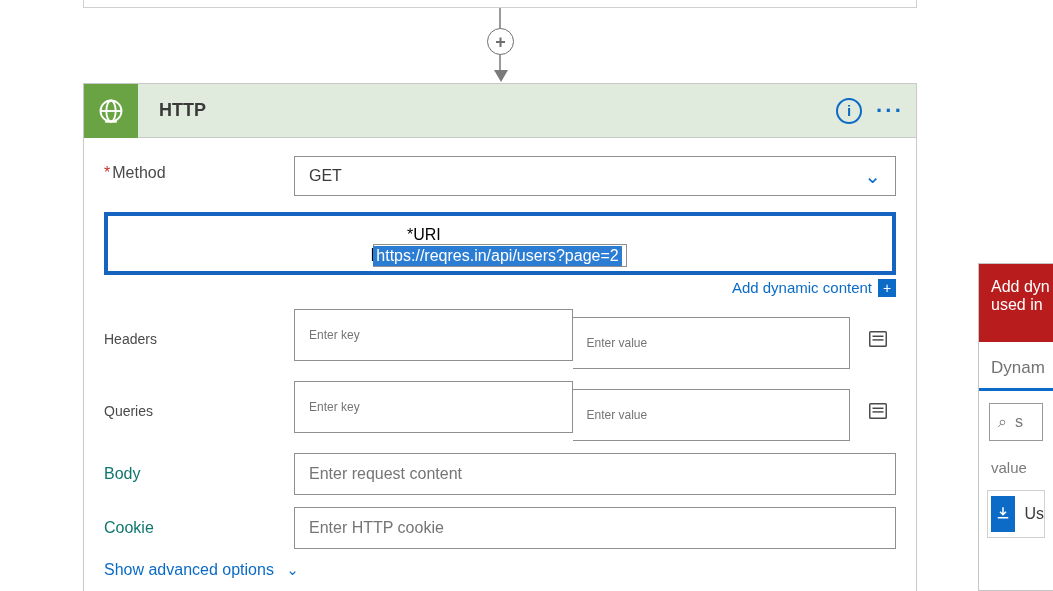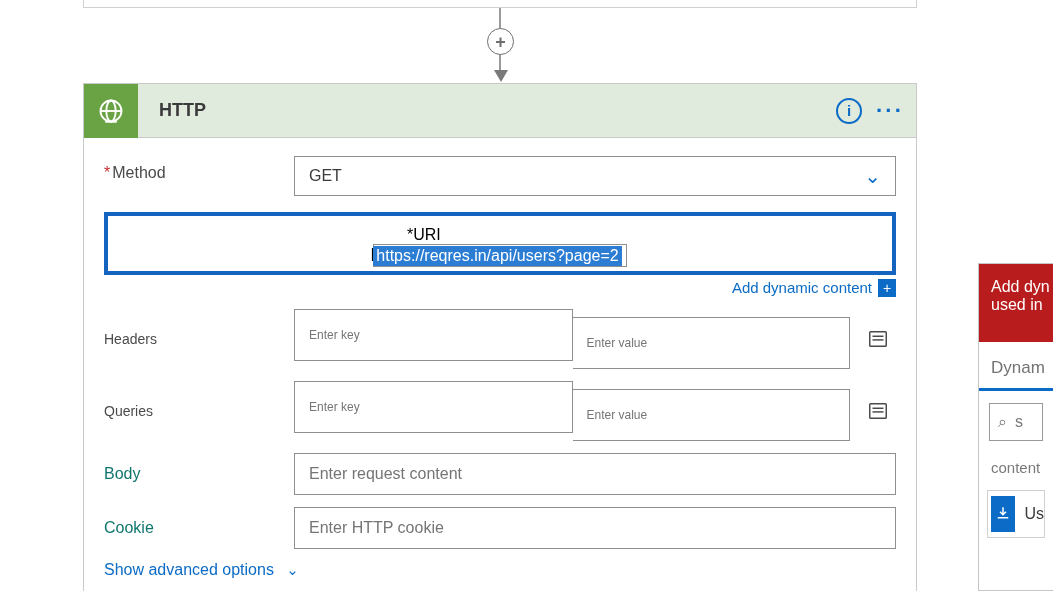--- a/index.html
+++ b/index.html
@@ -240,21 +240,21 @@
   <div class="side-panel">
     <div class="side-blue">
       <div>Add dyn</div>
       <div>used in</div>
     </div>
     <div class="side-tab">Dynam</div>
     <div class="side-search">
       <span class="mag">⌕</span>
       <span>s</span>
     </div>
-    <div class="side-manual">content</div>
+    <div class="side-manual">value</div>
     <div class="side-item">
       <div class="blue-sq">
         <svg viewBox="0 0 24 24" fill="currentColor">
             <path d="M12 3v10M8 9l4 4 4-4" stroke="#fff" stroke-width="2" fill="none"></path>
             <rect x="5" y="16" width="14" height="2"></rect>
           </svg>
       </div>
       <div class="txt">Us</div>
     </div>
   </div>

